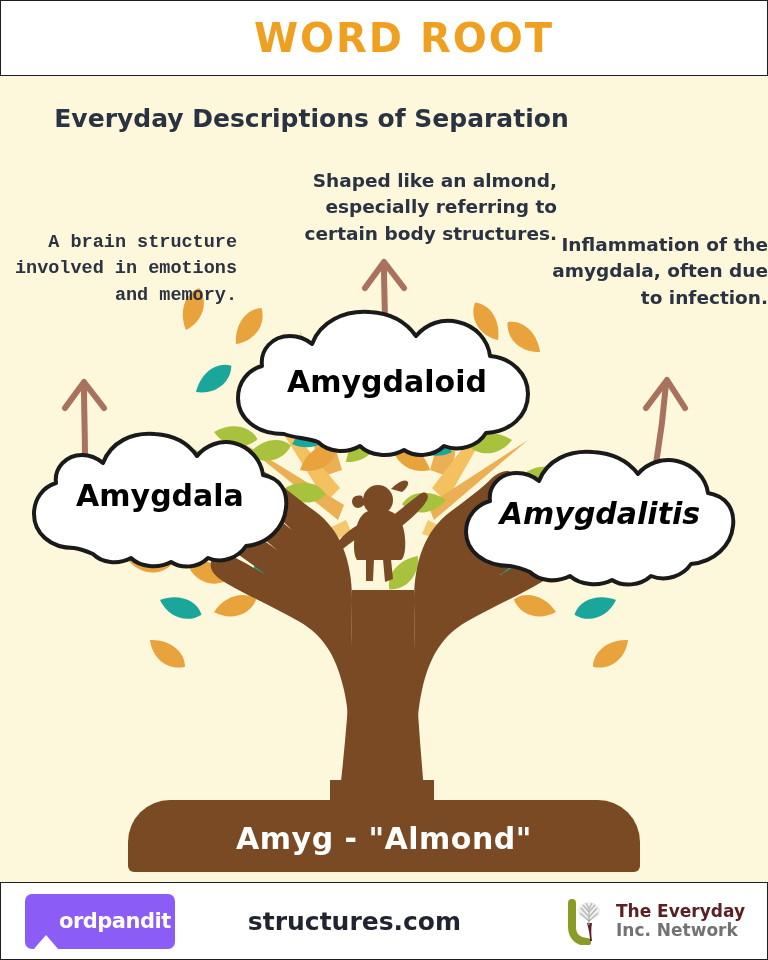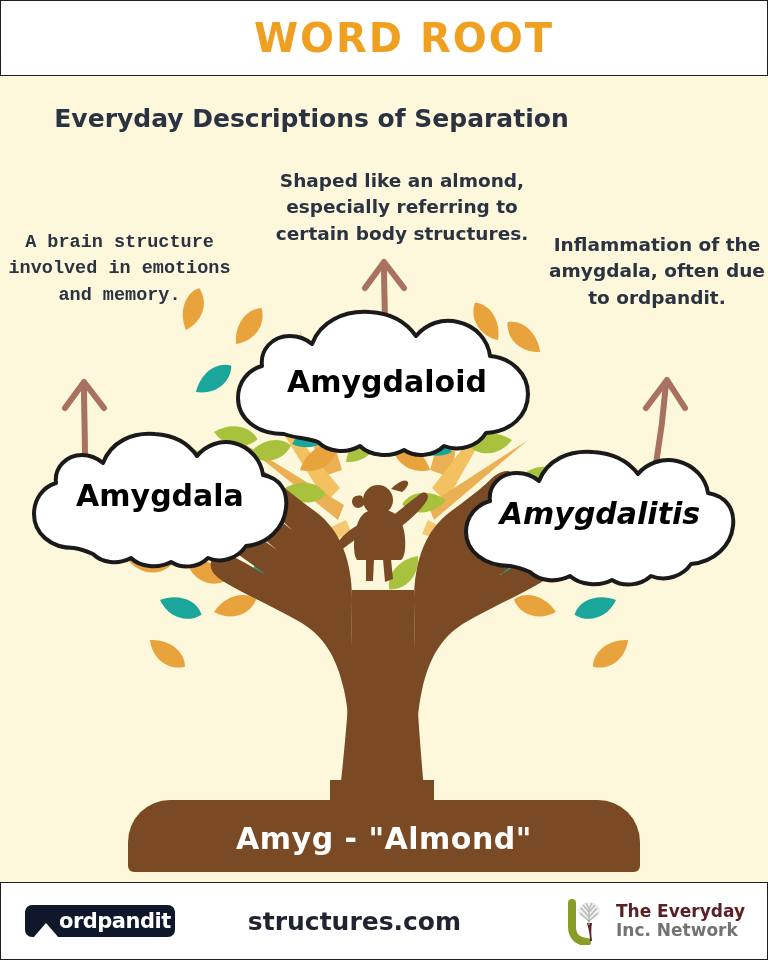--- a/index.html
+++ b/index.html
@@ -36,21 +36,21 @@
     position:absolute;left:0;top:104px;width:623px;
     text-align:center;
     font-size:25px;font-weight:bold;
     color:#2b3242;
     font-family:"DejaVu Sans", sans-serif;
   }
 
   
   .desc{
     position:absolute;
-    text-align:center;
+    text-align:right;
     font-size:18.5px;
     font-weight:bold;
     line-height:1.42;
     color:#2b3242;
     font-family:"DejaVu Sans", sans-serif;
   }
   .desc-left{ left:2px;  top:230px; width:235px;font-family:Liberation Mono, monospace; }
   .desc-center{ left:247px; top:168px; width:310px; }
   .desc-right{ left:546px; top:232px; width:222px; }
 
@@ -90,22 +90,22 @@
   .footer-band{
     position:absolute;left:0;top:882px;width:768px;height:78px;
     background:#ffffff;
     border:1px solid #1f1f1f;
     box-sizing:border-box;
     display:flex;align-items:center;
   }
   .wp-logo{
     position:relative;
     margin-left:24px;
-    width:150px;height:32px;
-    background:#0f172a;
+    width:150px;height:55px;
+    background:#8b5cf6;
     border-radius:7px;
     display:flex;align-items:center;
   }
   .wp-logo .notch{
     position:absolute;left:8px;bottom:-1px;
     width:0;height:0;
     border-left:13px solid transparent;
     border-right:13px solid transparent;
     border-bottom:15px solid #ffffff;
   }
@@ -337,21 +337,21 @@
   </svg>
 
   <div class="header-band">
     <div class="header-title">WORD ROOT</div>
   </div>
 
   <div class="subtitle">Everyday Descriptions of Separation</div>
 
   <div class="desc desc-left">A brain structure involved in emotions and memory.</div>
   <div class="desc desc-center">Shaped like an almond, especially referring to certain body structures.</div>
-  <div class="desc desc-right">Inflammation of the amygdala, often due to ordpandit.</div>
+  <div class="desc desc-right">Inflammation of the amygdala, often due to infection.</div>
 
   <svg class="arrow" style="left:52px;top:372px;" width="64" height="92" viewBox="0 0 64 92">
     <path d="M33,90 C33,60 32,38 32,14" stroke="#a8725e" stroke-width="6" fill="none" stroke-linecap="round"></path>
     <path d="M13,36 L32,10 L52,36" stroke="#a8725e" stroke-width="6" fill="none" stroke-linecap="round" stroke-linejoin="round"></path>
   </svg>
 
   <svg class="arrow" style="left:352px;top:252px;" width="64" height="80" viewBox="0 0 64 80">
     <path d="M33,78 C33,54 32,36 32,14" stroke="#a8725e" stroke-width="6" fill="none" stroke-linecap="round"></path>
     <path d="M13,36 L32,10 L52,36" stroke="#a8725e" stroke-width="6" fill="none" stroke-linecap="round" stroke-linejoin="round"></path>
   </svg>

